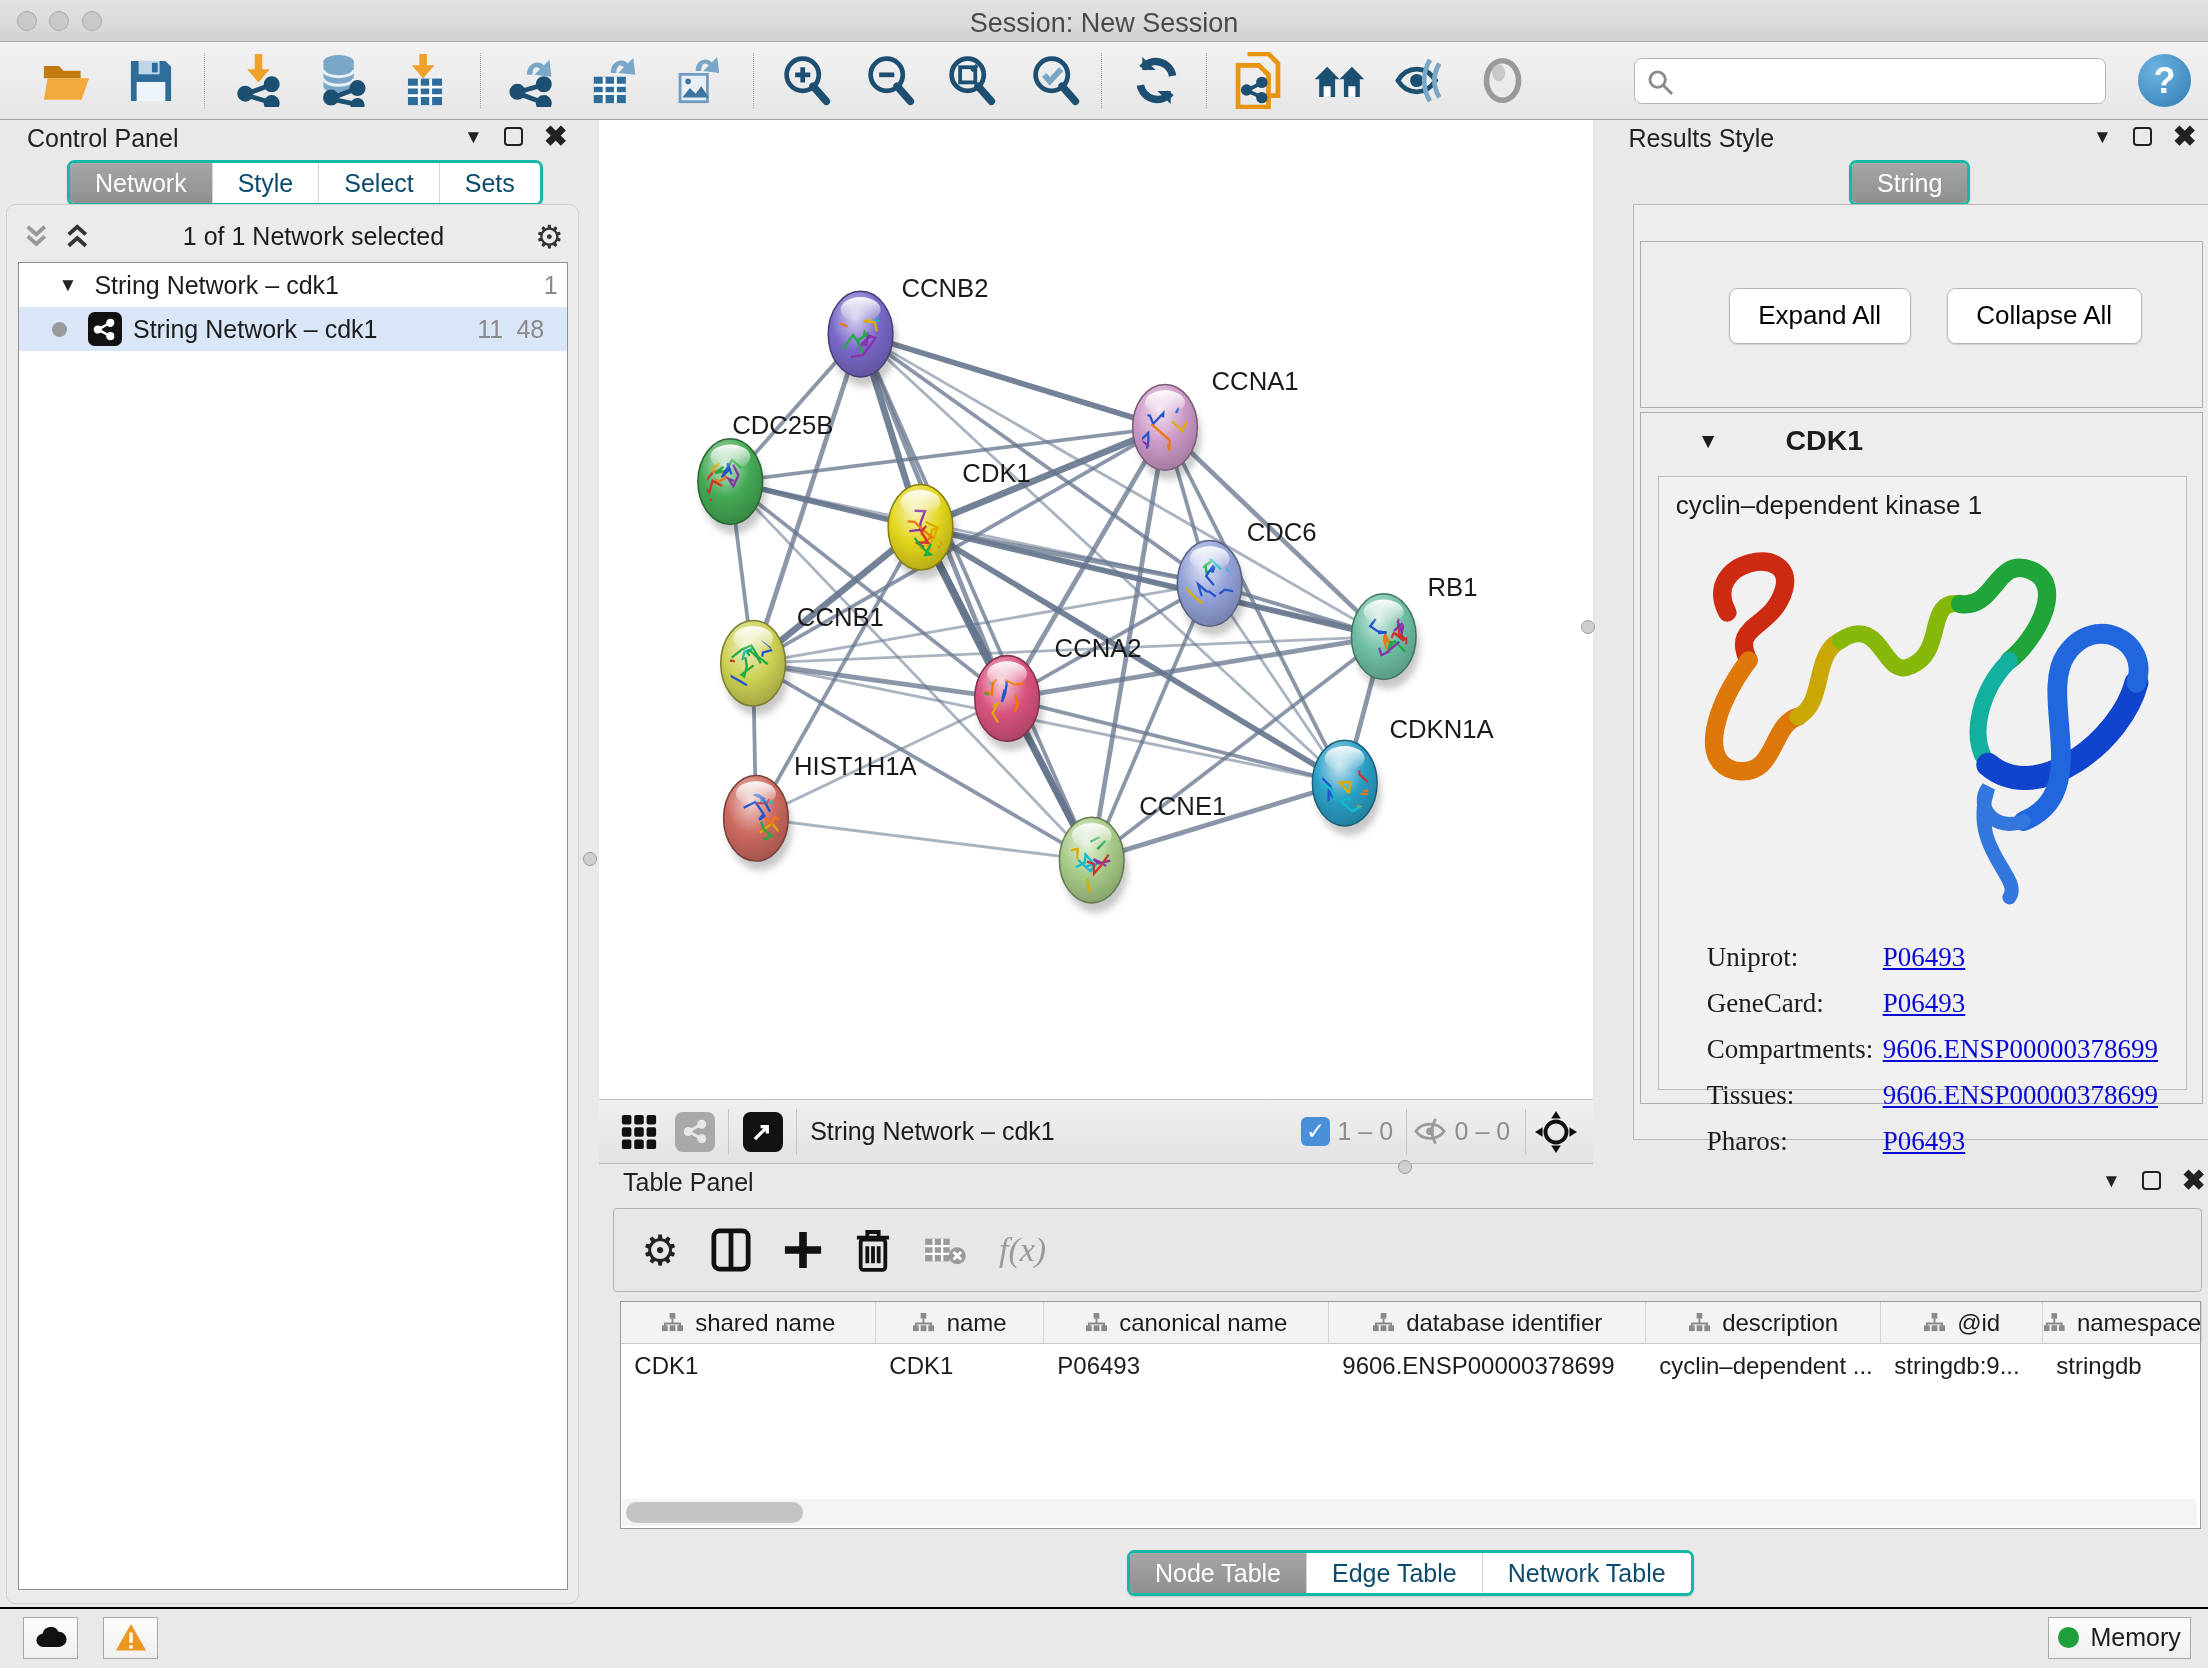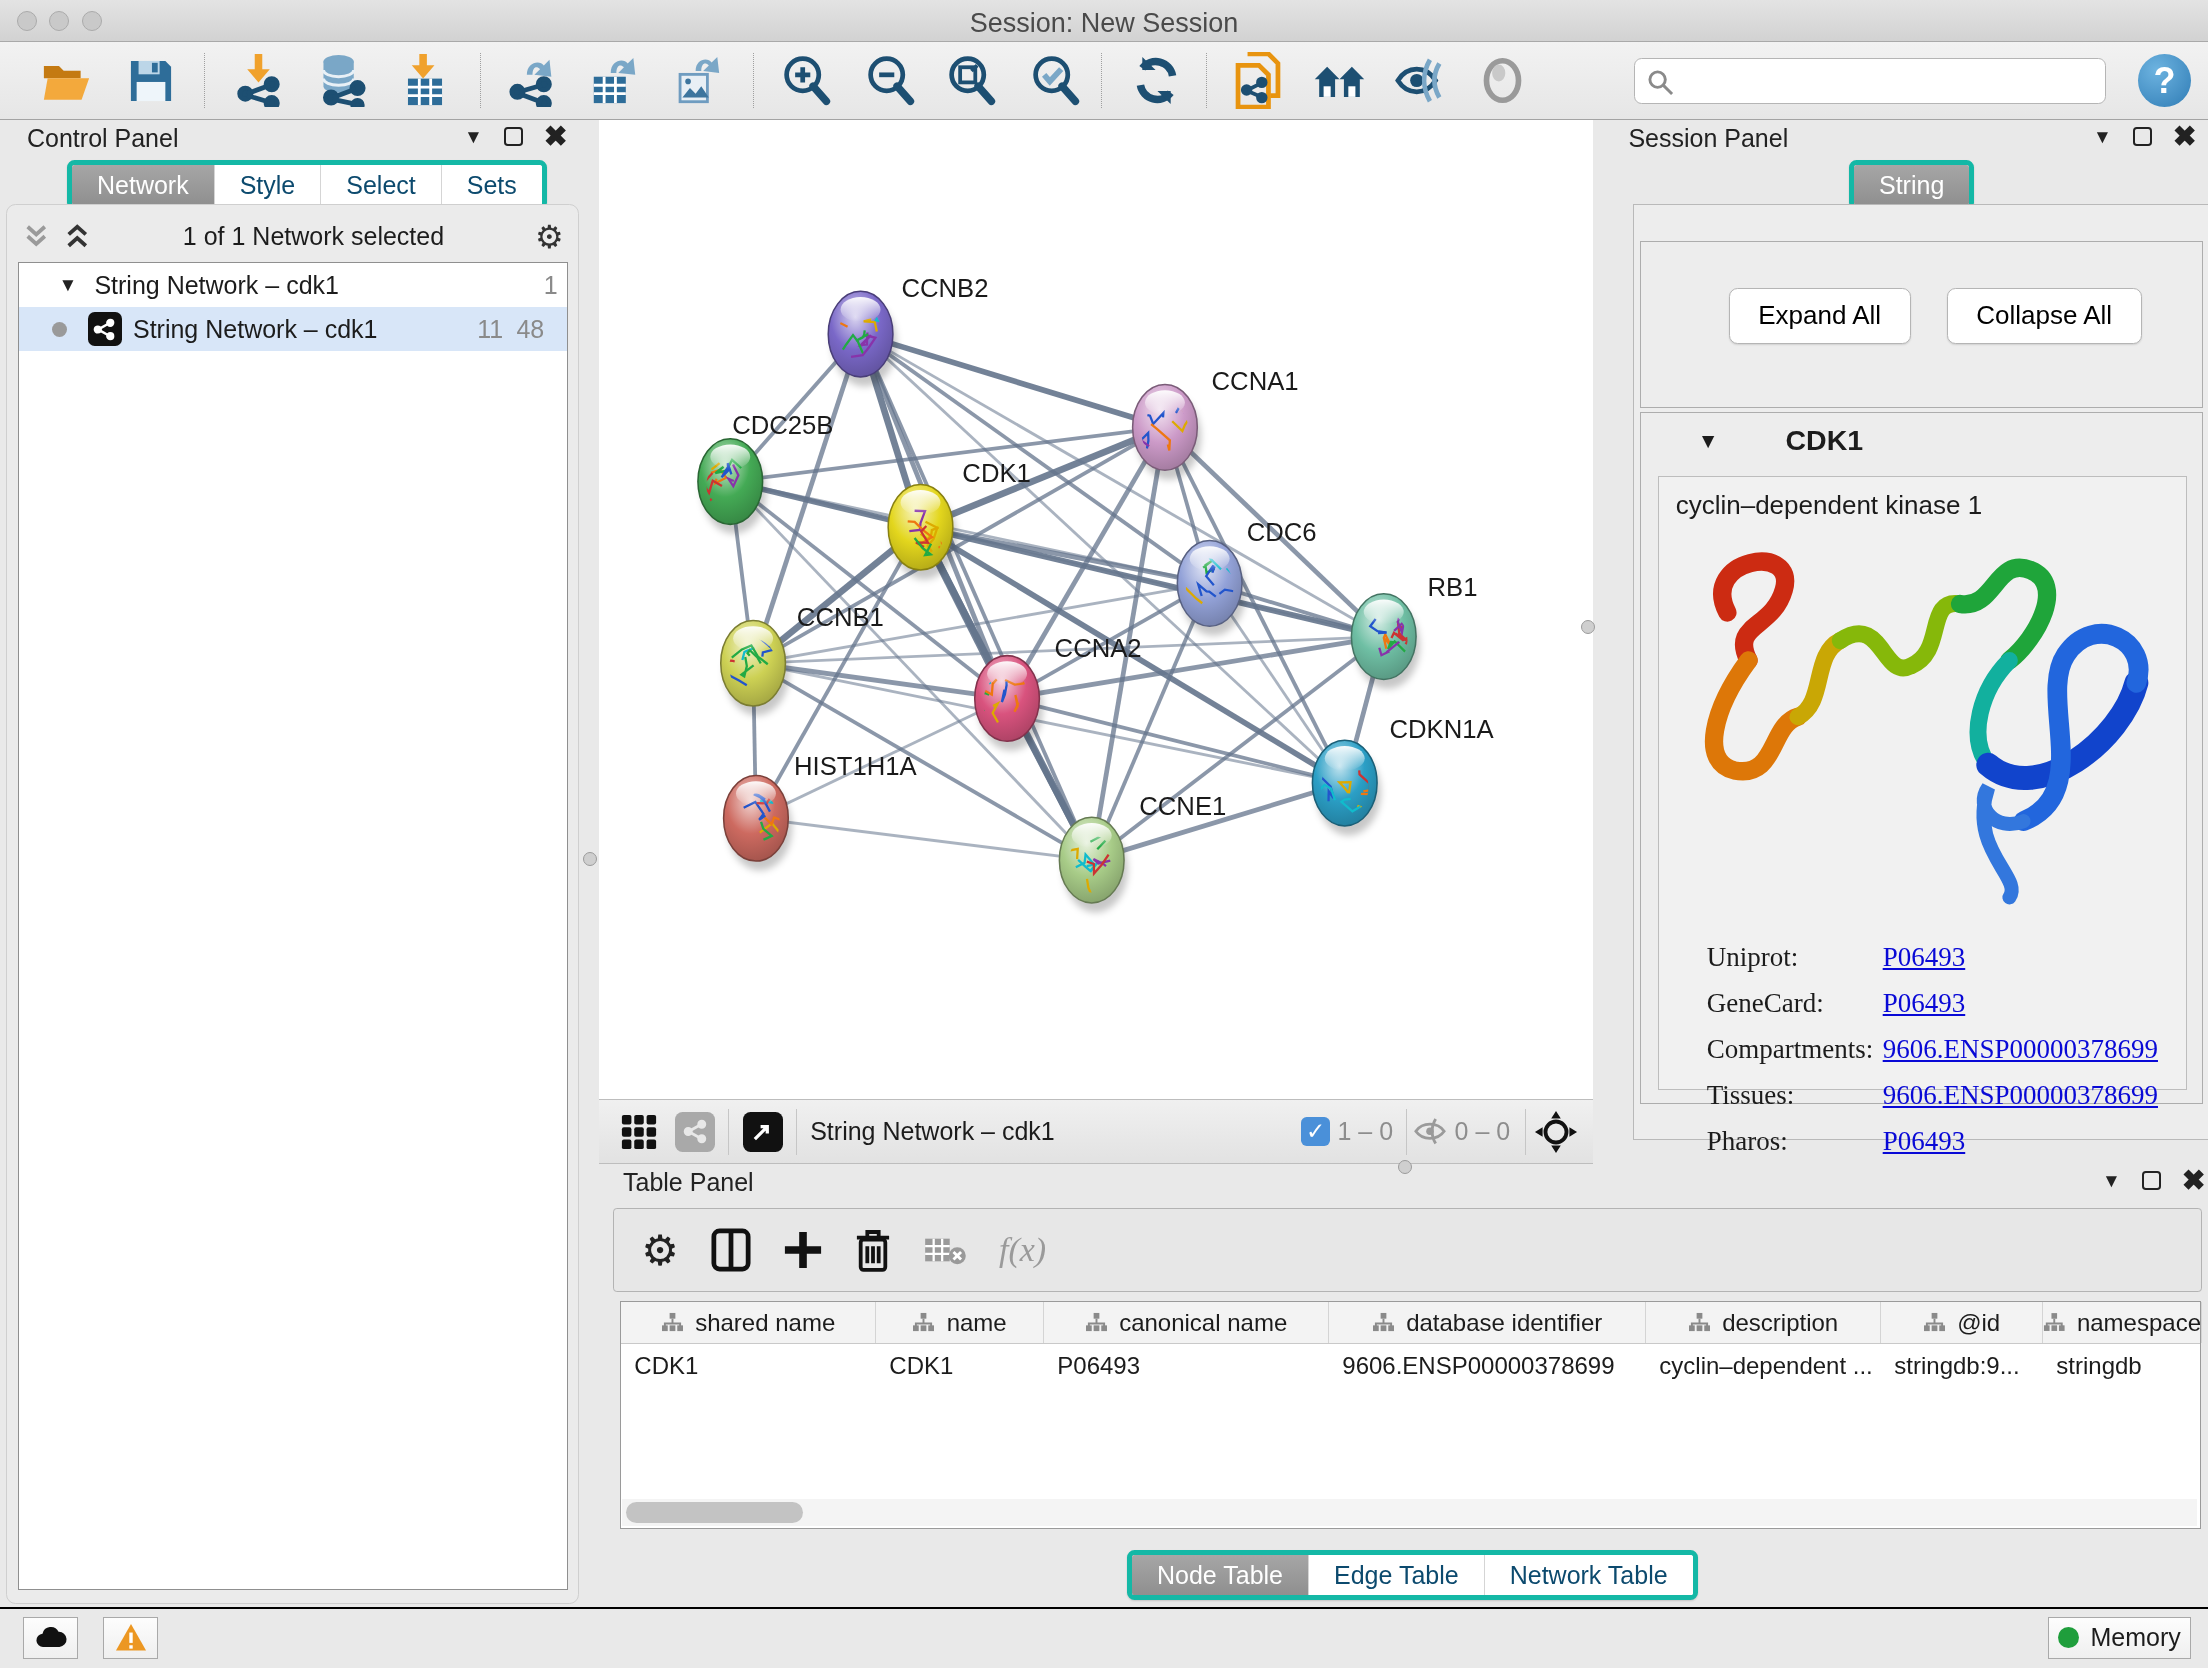--- a/index.html
+++ b/index.html
@@ -26,21 +26,21 @@
     background:radial-gradient(circle at 35% 30%, #6db3e0, #2f7cb5); color:#fff;
     font-size:36px; font-weight:bold; display:flex; align-items:center; justify-content:center; }
 
   
   .panel-title { font-size:25px; color:#222; }
   .pc-wrap { display:flex; align-items:center; gap:21px; }
   .pc-dd { font-size:19px; color:#222; }
   .pc-float { width:19px; height:19px; border:2.9px solid #222; border-radius:3.8px; }
   .pc-close { font-size:28.5px; font-weight:bold; color:#222; line-height:19px; }
 
-  .tabbar { display:flex; border:5px solid #14b8a6; border-radius:7.6px; overflow:hidden;
+  .tabbar { display:flex; border:3px solid #14b8a6; border-radius:7.6px; overflow:hidden;
     background:#fff; box-shadow:0 1px 1.9px rgba(0,0,0,.15); }
   .tab { font-size:25px; padding:5.7px 25px; background:#fff; color:#0c4a6e; border-right:1px solid #d5d5d5; }
   .tab:last-child { border-right:none; }
   .tab.active { background:linear-gradient(#a6a6a6,#8f8f8f); color:#fff; }
 
   
   #control-panel { left:0; top:120px; width:584px; height:1484px; }
   #cp-inner { left:5.7px; top:84px; width:573px; height:1400px; background:#ebebeb;
     border:1px solid #cfcfcf; border-radius:9.5px; }
   #cp-subheader { left:15px; top:9.5px; width:542px; height:44px; display:flex; align-items:center; }
@@ -696,21 +696,21 @@
       <circle cx="23" cy="23" r="11" fill="none" stroke="#111" stroke-width="4"></circle>
       <path d="M23 1 l5 8 h-10 Z M23 45 l5-8 h-10 Z M1 23 l8-5 v10 Z M45 23 l-8-5 v10 Z" fill="#111"></path>
     </svg>
 </div>
 
 <div class="split-dot abs" style="left:583px;top:852px"></div>
 <div class="split-dot abs" style="left:1581px;top:620px"></div>
 <div class="split-dot abs" style="left:1398px;top:1160px"></div>
 
 <div id="results-panel" class="abs">
-  <div class="abs" style="left:11.4px;top:3.8px"><span class="panel-title">Session Panel</span></div>
+  <div class="abs" style="left:11.4px;top:3.8px"><span class="panel-title">Results Style</span></div>
   <div class="pc-wrap abs" style="left:476px;top:5.7px">
     <span class="pc-dd">▼</span>
     <span class="pc-float"></span>
     <span class="pc-close">✖</span>
   </div>
   <div class="abs" style="left:232px;top:40px">
     <div class="tabbar">
         <span class="tab active">String</span>
       </div>
   </div>

